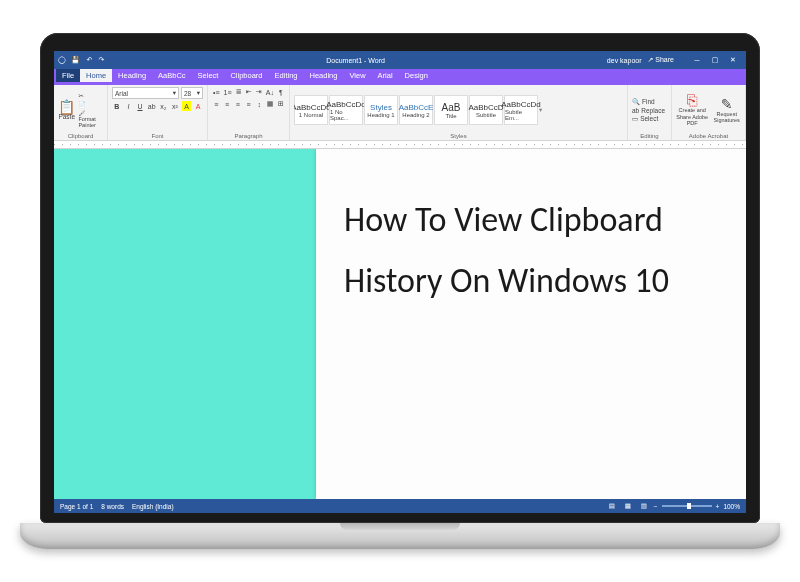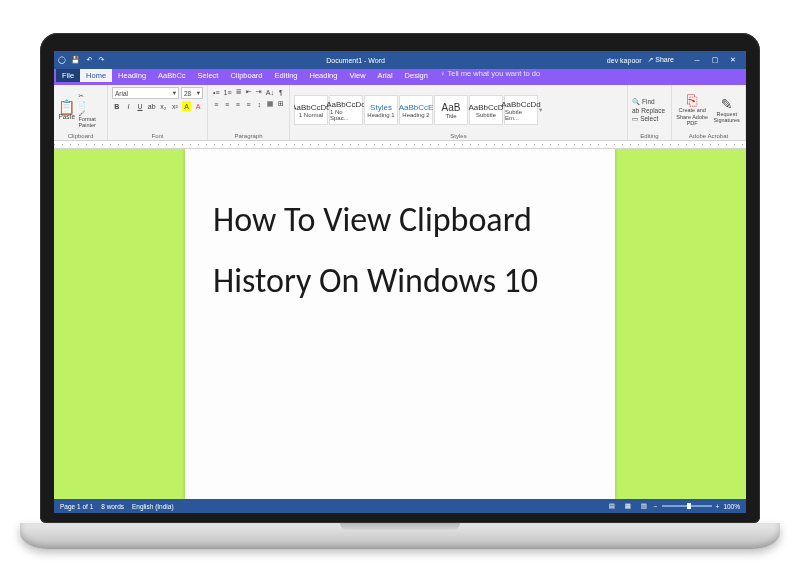--- a/index.html
+++ b/index.html
@@ -111,23 +111,23 @@
     .iconrow { display:flex; gap:2px; }
     .tb { width:10px; height:10px; display:flex; align-items:center; justify-content:center; border:1px solid transparent; cursor:pointer; color:#444; font-size:7px; }
     .stylebox { width:34px; height:30px; border:1px solid #ddd; background:#fff; display:flex; flex-direction:column; align-items:center; justify-content:center; font-size:6px; cursor:pointer; }
     .stylebox .prev { font-size:8px; color:#333; }
     .ed-col { display:flex; flex-direction:column; gap:1px; font-size:6.5px; }
     .ed-item { display:flex; gap:2px; align-items:center; cursor:pointer; }
 
     
     .doc-area {
       flex: 1;
-      background: #bef264;
+      background: #5eead4;
       display:flex;
-      justify-content:center;
+      justify-content:flex-end;
       overflow:auto;
       position:relative;
     }
     .page {
       width: 430px;
       min-height: 100%;
       background: #fdfdfd;
       box-shadow: 0 0 4px rgba(0,0,0,.2);
       padding: 40px 28px;
       font-family: Calibri, Arial, sans-serif;
@@ -191,21 +191,20 @@
         <div class="ftab active">Home</div>
         <div class="ftab">Heading</div>
         <div class="ftab">AaBbCc</div>
         <div class="ftab">Select</div>
         <div class="ftab">Clipboard</div>
         <div class="ftab">Editing</div>
         <div class="ftab">Heading</div>
         <div class="ftab">View</div>
         <div class="ftab">Arial</div>
         <div class="ftab">Design</div>
-        <div class="tellme">♀ <span>Tell me what you want to do</span></div>
       </div>
 
       <div class="ribbon">
         <div class="rgroup" style="width:54px">
           <div class="body">
             <div class="rbtn-lg">
               <span class="ic">📋</span>
               <span>Paste</span>
             </div>
             <div class="rcol">

